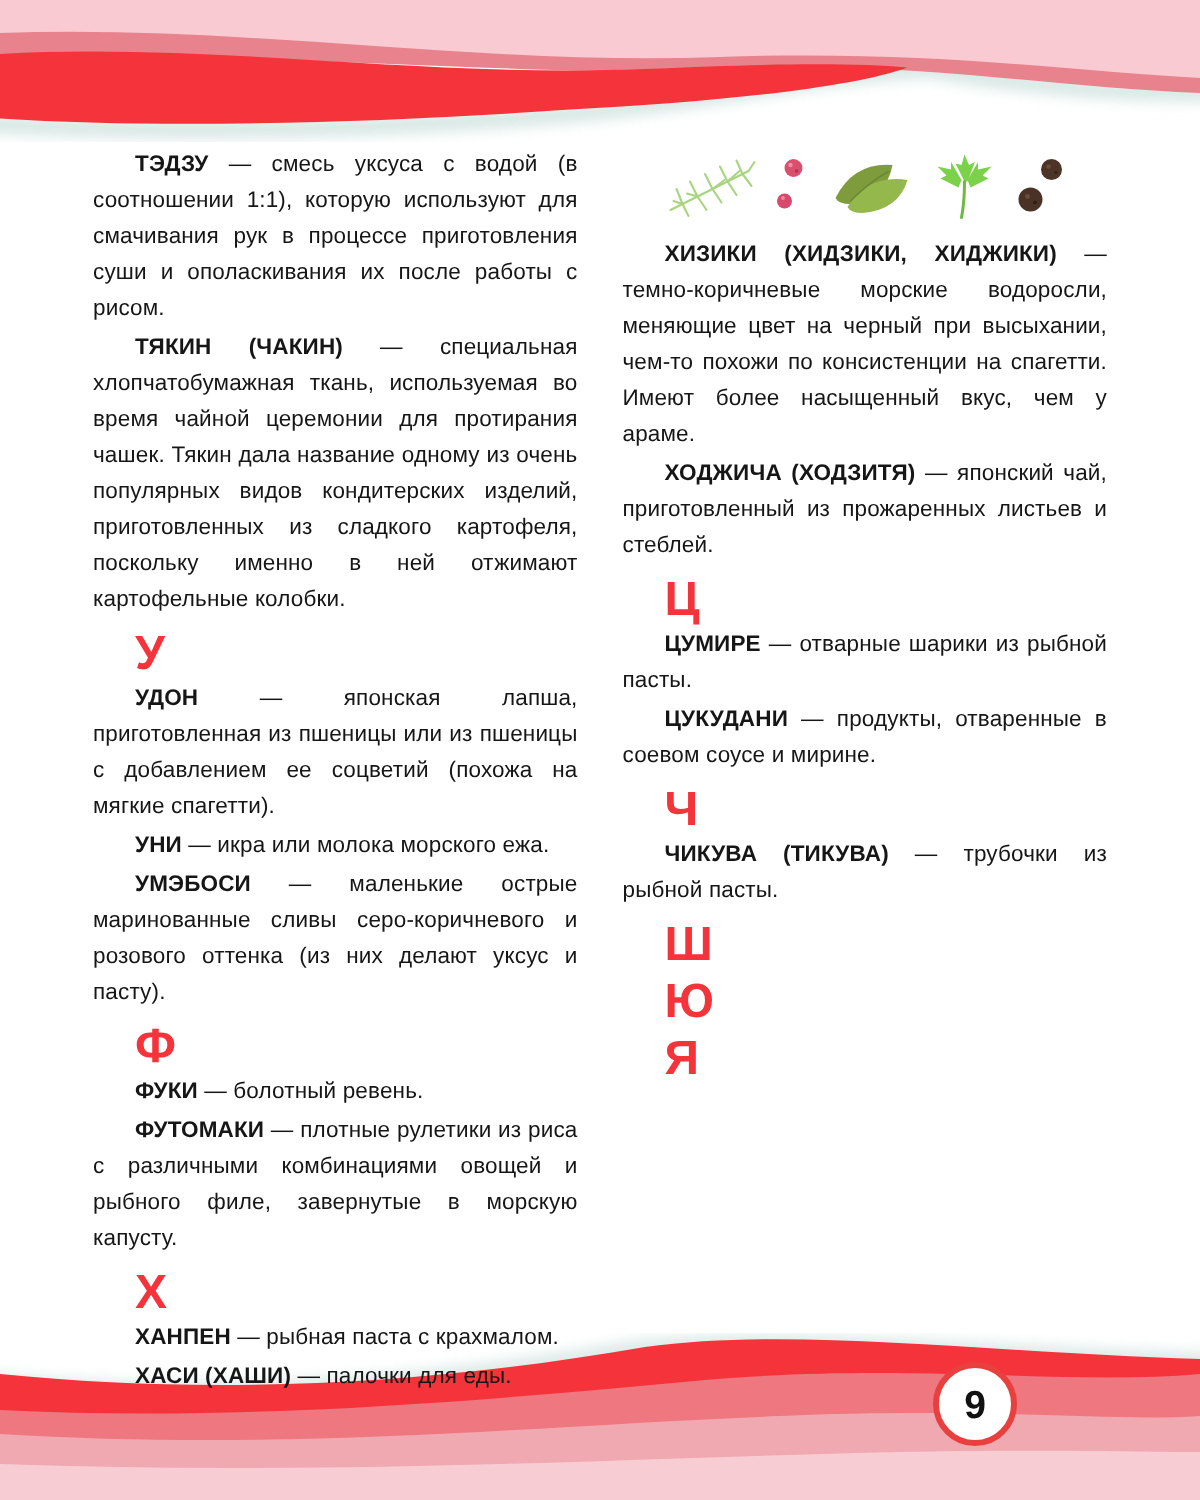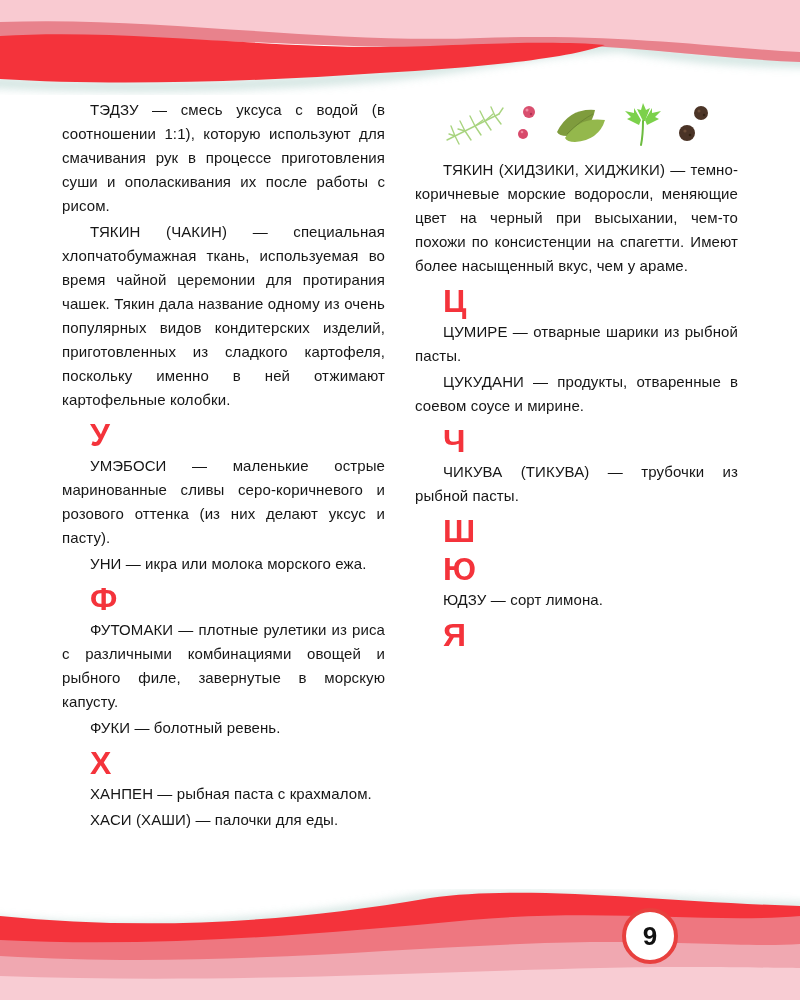--- a/index.html
+++ b/index.html
@@ -12,21 +12,21 @@
   .waves-bottom { position:absolute; bottom:0; left:0; z-index:1; }
   .content {
     position:absolute; top:98px; left:62px; width:676px; z-index:2;
     display:flex; gap:30px;
   }
   .col { width:323px; }
   .entry {
     margin:0 0 2px 0; text-indent:28px; text-align:justify;
     font-size:15px; line-height:24px; letter-spacing:0.1px;
   }
-  .term { font-weight:normal; }
+  .term { font-weight:bold; }
   .letter {
     color:#f4333b; font-weight:800; font-size:32px; line-height:30px;
     margin:8px 0 4px 28px;
   }
   .herbs {
     display:flex; align-items:center; justify-content:center; gap:10px;
     height:52px; margin:0 0 8px 0;
   }
   .pagenum {
     position:absolute; left:622px; top:908px; width:48px; height:48px;
@@ -69,26 +69,27 @@
     <span>9</span>
   </div>
 
   <div class="content">
 
     <div class="col">
       <p class="entry"><b class="term">ТЭДЗУ</b> <span>— смесь уксуса с водой (в соотношении 1:1), которую используют для смачивания рук в процессе приготовления суши и ополаскивания их после работы с рисом.</span></p>
       <p class="entry"><b class="term">ТЯКИН (ЧАКИН)</b> <span>— специальная хлопчатобумажная ткань, используемая во время чайной церемонии для протирания чашек. Тякин дала название одному из очень популярных видов кондитерских изделий, приготовленных из сладкого картофеля, поскольку именно в ней отжимают картофельные колобки.</span></p>
 
       <div class="letter">У</div>
+      <p class="entry"><b class="term">УДОН</b> <span>— японская лапша, приготовленная из пшеницы или из пшеницы с добавлением ее соцветий (похожа на мягкие спагетти).</span></p>
+      <p class="entry"><b class="term">УНИ</b> <span>— икра или молока морского ежа.</span></p>
       <p class="entry"><b class="term">УМЭБОСИ</b> <span>— маленькие острые маринованные сливы серо-коричневого и розового оттенка (из них делают уксус и пасту).</span></p>
-      <p class="entry"><b class="term">УНИ</b> <span>— икра или молока морского ежа.</span></p>
 
       <div class="letter">Ф</div>
+      <p class="entry"><b class="term">ФУКИ</b> <span>— болотный ревень.</span></p>
       <p class="entry"><b class="term">ФУТОМАКИ</b> <span>— плотные рулетики из риса с различными комбинациями овощей и рыбного филе, завернутые в морскую капусту.</span></p>
-      <p class="entry"><b class="term">ФУКИ</b> <span>— болотный ревень.</span></p>
 
       <div class="letter">Х</div>
       <p class="entry"><b class="term">ХАНПЕН</b> <span>— рыбная паста с крахмалом.</span></p>
       <p class="entry"><b class="term">ХАСИ (ХАШИ)</b> <span>— палочки для еды.</span></p>
     </div>
 
     <div class="col">
 
       <div class="herbs">
         <svg width="62" height="44" viewBox="0 0 62 44">
@@ -124,31 +125,31 @@
         <svg width="34" height="42" viewBox="0 0 34 42">
           <circle cx="24" cy="10" r="7" fill="#4c3527"></circle>
           <circle cx="22" cy="8" r="1.5" fill="#6b4c38"></circle>
           <circle cx="27" cy="12" r="1.2" fill="#332216"></circle>
           <circle cx="10" cy="30" r="8" fill="#4a3326"></circle>
           <circle cx="8" cy="28" r="1.6" fill="#6b4c38"></circle>
           <circle cx="13" cy="32" r="1.3" fill="#30200f"></circle>
         </svg>
       </div>
 
-      <p class="entry"><b class="term">ТЯКИН (ХИДЗИКИ, ХИДЖИКИ)</b> <span>— темно-коричневые морские водоросли, меняющие цвет на черный при высыхании, чем-то похожи по консистенции на спагетти. Имеют более насыщенный вкус, чем у араме.</span></p>
+      <p class="entry"><b class="term">ХИЗИКИ (ХИДЗИКИ, ХИДЖИКИ)</b> <span>— темно-коричневые морские водоросли, меняющие цвет на черный при высыхании, чем-то похожи по консистенции на спагетти. Имеют более насыщенный вкус, чем у араме.</span></p>
+      <p class="entry"><b class="term">ХОДЖИЧА (ХОДЗИТЯ)</b> <span>— японский чай, приготовленный из прожаренных листьев и стеблей.</span></p>
 
       <div class="letter">Ц</div>
       <p class="entry"><b class="term">ЦУМИРЕ</b> <span>— отварные шарики из рыбной пасты.</span></p>
       <p class="entry"><b class="term">ЦУКУДАНИ</b> <span>— продукты, отваренные в соевом соусе и мирине.</span></p>
 
       <div class="letter">Ч</div>
       <p class="entry"><b class="term">ЧИКУВА (ТИКУВА)</b> <span>— трубочки из рыбной пасты.</span></p>
 
       <div class="letter">Ш</div>
 
       <div class="letter">Ю</div>
-      <p class="entry"><b class="term">ЮДЗУ</b> <span>— сорт лимона.</span></p>
 
       <div class="letter">Я</div>
     </div>
 
   </div>
 </div>
 
 </body></html>

